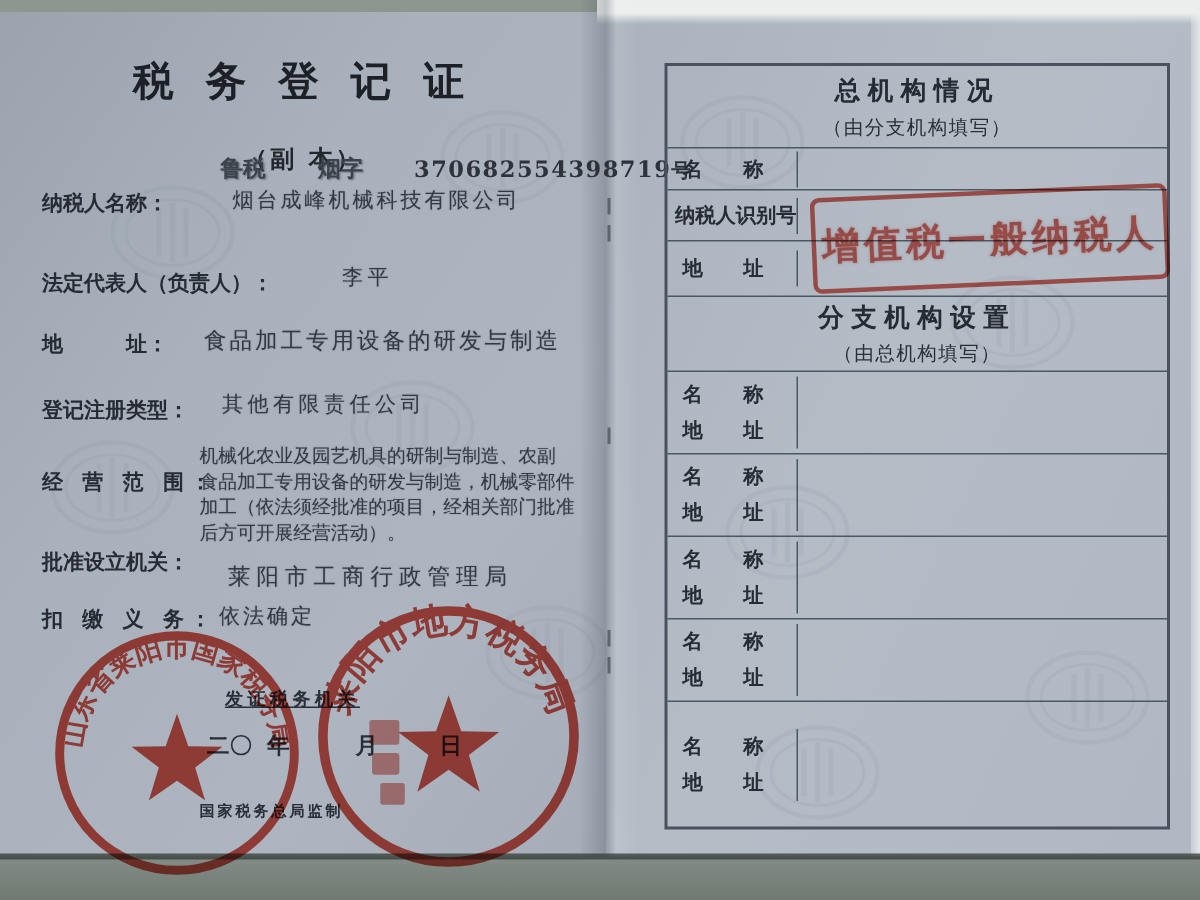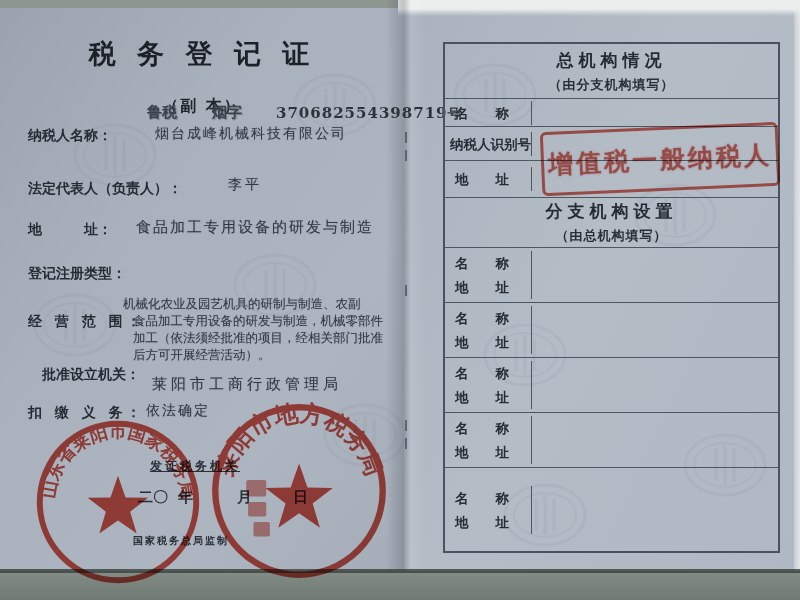--- a/index.html
+++ b/index.html
@@ -45,21 +45,21 @@
     mix-blend-mode:multiply;opacity:.82;}
   #vat-stamp span{font-size:25px;font-weight:bold;letter-spacing:3px;color:#cf4438;
     text-shadow:0 0 2px rgba(207,68,56,.6);white-space:nowrap;}
   
   #tbl{position:absolute;left:443px;top:42px;width:337px;height:511px;
     border:2px solid #49525e;display:flex;flex-direction:column;box-sizing:border-box;}
   .trow{display:flex;box-sizing:border-box;border-top:1.5px solid #4d5663;align-items:center;}
   .trow.first{border-top:none;}
   .hcell{flex:1;display:flex;flex-direction:column;align-items:center;justify-content:center;}
   .h1{font-size:17px;font-weight:bold;letter-spacing:5px;color:#262b33;}
-  .h2{font-size:13px;font-weight:bold;letter-spacing:1px;color:#2a2f37;margin-top:4px;}
+  .h2{font-size:13px;font-weight:normal;letter-spacing:1px;color:#2a2f37;margin-top:4px;}
   .lcell{width:87px;box-sizing:border-box;border-right:1.5px solid #4d5663;
     display:flex;flex-direction:column;justify-content:center;padding-left:10px;}
   .lcell .t{font-size:13.5px;font-weight:bold;color:#272c34;white-space:pre;line-height:24px;}
   .vcell{flex:1;}
   
   .wm{position:absolute;color:#5f6a7a;opacity:.07;pointer-events:none;}
 </style>
 </head>
 <body>
 
@@ -129,28 +129,29 @@
   <span class="lbl" style="left:28px;top:127px">纳税人名称：</span>
   <span class="val" style="left:155px;top:125px;letter-spacing:2px">烟台成峰机械科技有限公司</span>
 
   <span class="lbl" style="left:28px;top:180px">法定代表人（负责人）：</span>
   <span class="val" style="left:228px;top:176px;letter-spacing:3px">李平</span>
 
   <span class="lbl" style="left:28px;top:221px">地　　　址：</span>
   <span class="val" style="left:136px;top:218px;font-size:15px;letter-spacing:2px">食品加工专用设备的研发与制造</span>
 
   <span class="lbl" style="left:28px;top:265px">登记注册类型：</span>
+  <span class="val" style="left:148px;top:261px;letter-spacing:3px">其他有限责任公司</span>
 
   <span class="lbl" style="left:28px;top:313px;letter-spacing:4px">经 营 范 围：</span>
-  <span class="val" style="left:123px;top:296px;font-size:12.5px">机械化农业及园艺机具的研制与制造、农副</span>
+  <span class="val" style="left:133px;top:296px;font-size:12.5px">机械化农业及园艺机具的研制与制造、农副</span>
   <span class="val" style="left:133px;top:330px;font-size:12.5px">加工（依法须经批准的项目，经相关部门批准</span>
   <span class="val" style="left:133px;top:313px;font-size:12.5px">食品加工专用设备的研发与制造，机械零部件</span>
   <span class="val" style="left:133px;top:347px;font-size:12.5px">后方可开展经营活动）。</span>
 
-  <span class="lbl" style="left:42px;top:366px">批准设立机关：</span>
+  <span class="lbl" style="left:28px;top:366px">批准设立机关：</span>
   <span class="val" style="left:152px;top:375px;font-size:15px;letter-spacing:4px">莱阳市工商行政管理局</span>
 
   <span class="lbl" style="left:28px;top:404px;letter-spacing:4px">扣 缴 义 务：</span>
   <span class="val" style="left:146px;top:402px;letter-spacing:2px">依法确定</span>
 
   <span id="issuer-label">发证税务机关</span>
   <span class="date-tok" style="left:138px">二〇</span>
   <span class="date-tok" style="left:178px">年</span>
   <span class="date-tok" style="left:237px">月</span>
   <span class="date-tok" style="left:293px">日</span>

